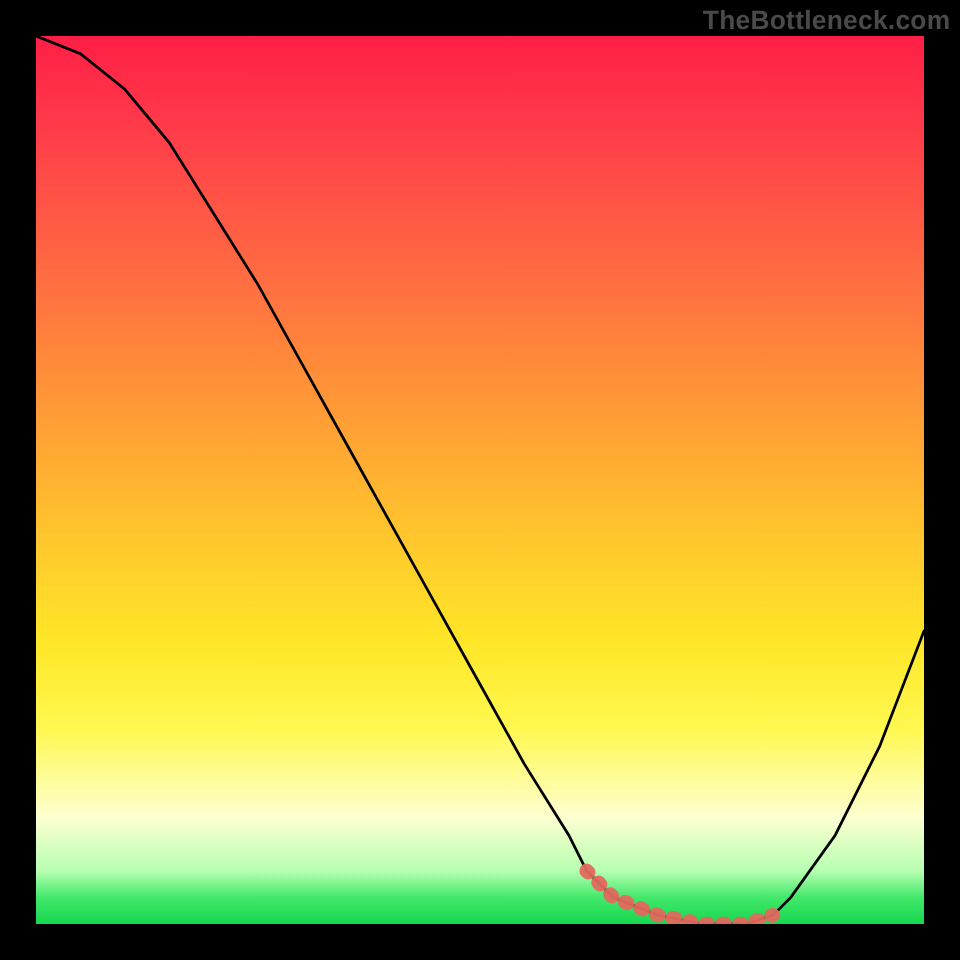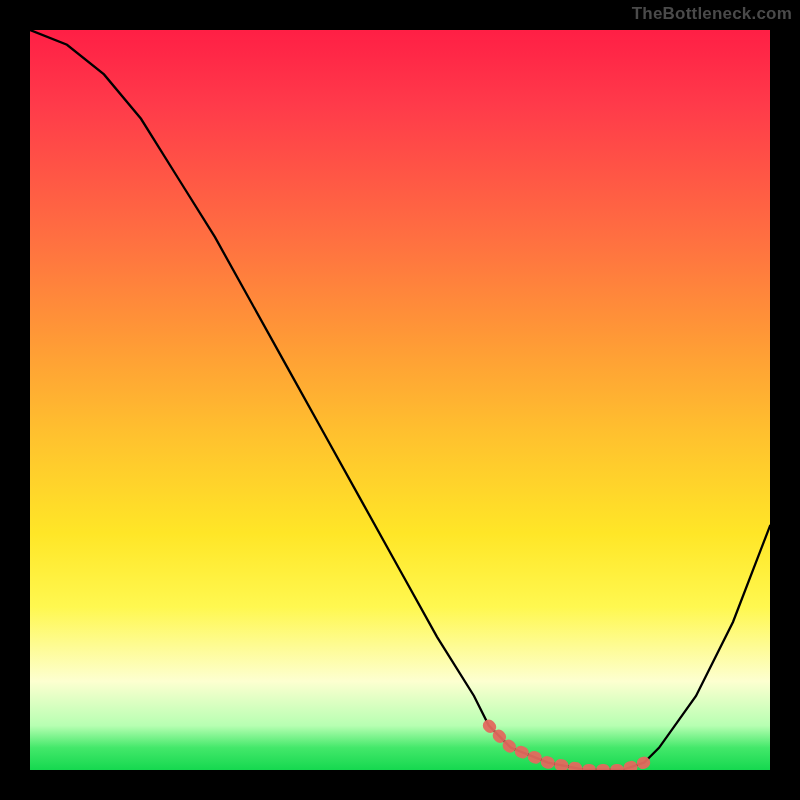--- a/index.html
+++ b/index.html
@@ -15,21 +15,21 @@
     position: relative;
     width: 800px;
     height: 800px;
     background: #000;
   }
   .watermark {
     position: absolute;
     top: 4px;
     right: 8px;
     color: #4a4a4a;
-    font-size: 17px;
+    font-size: 22px;
     font-weight: 600;
     letter-spacing: 0.2px;
     z-index: 20;
   }
   .plot {
     position: absolute;
     left: 30px;
     top: 30px;
     width: 740px;
     height: 740px;

